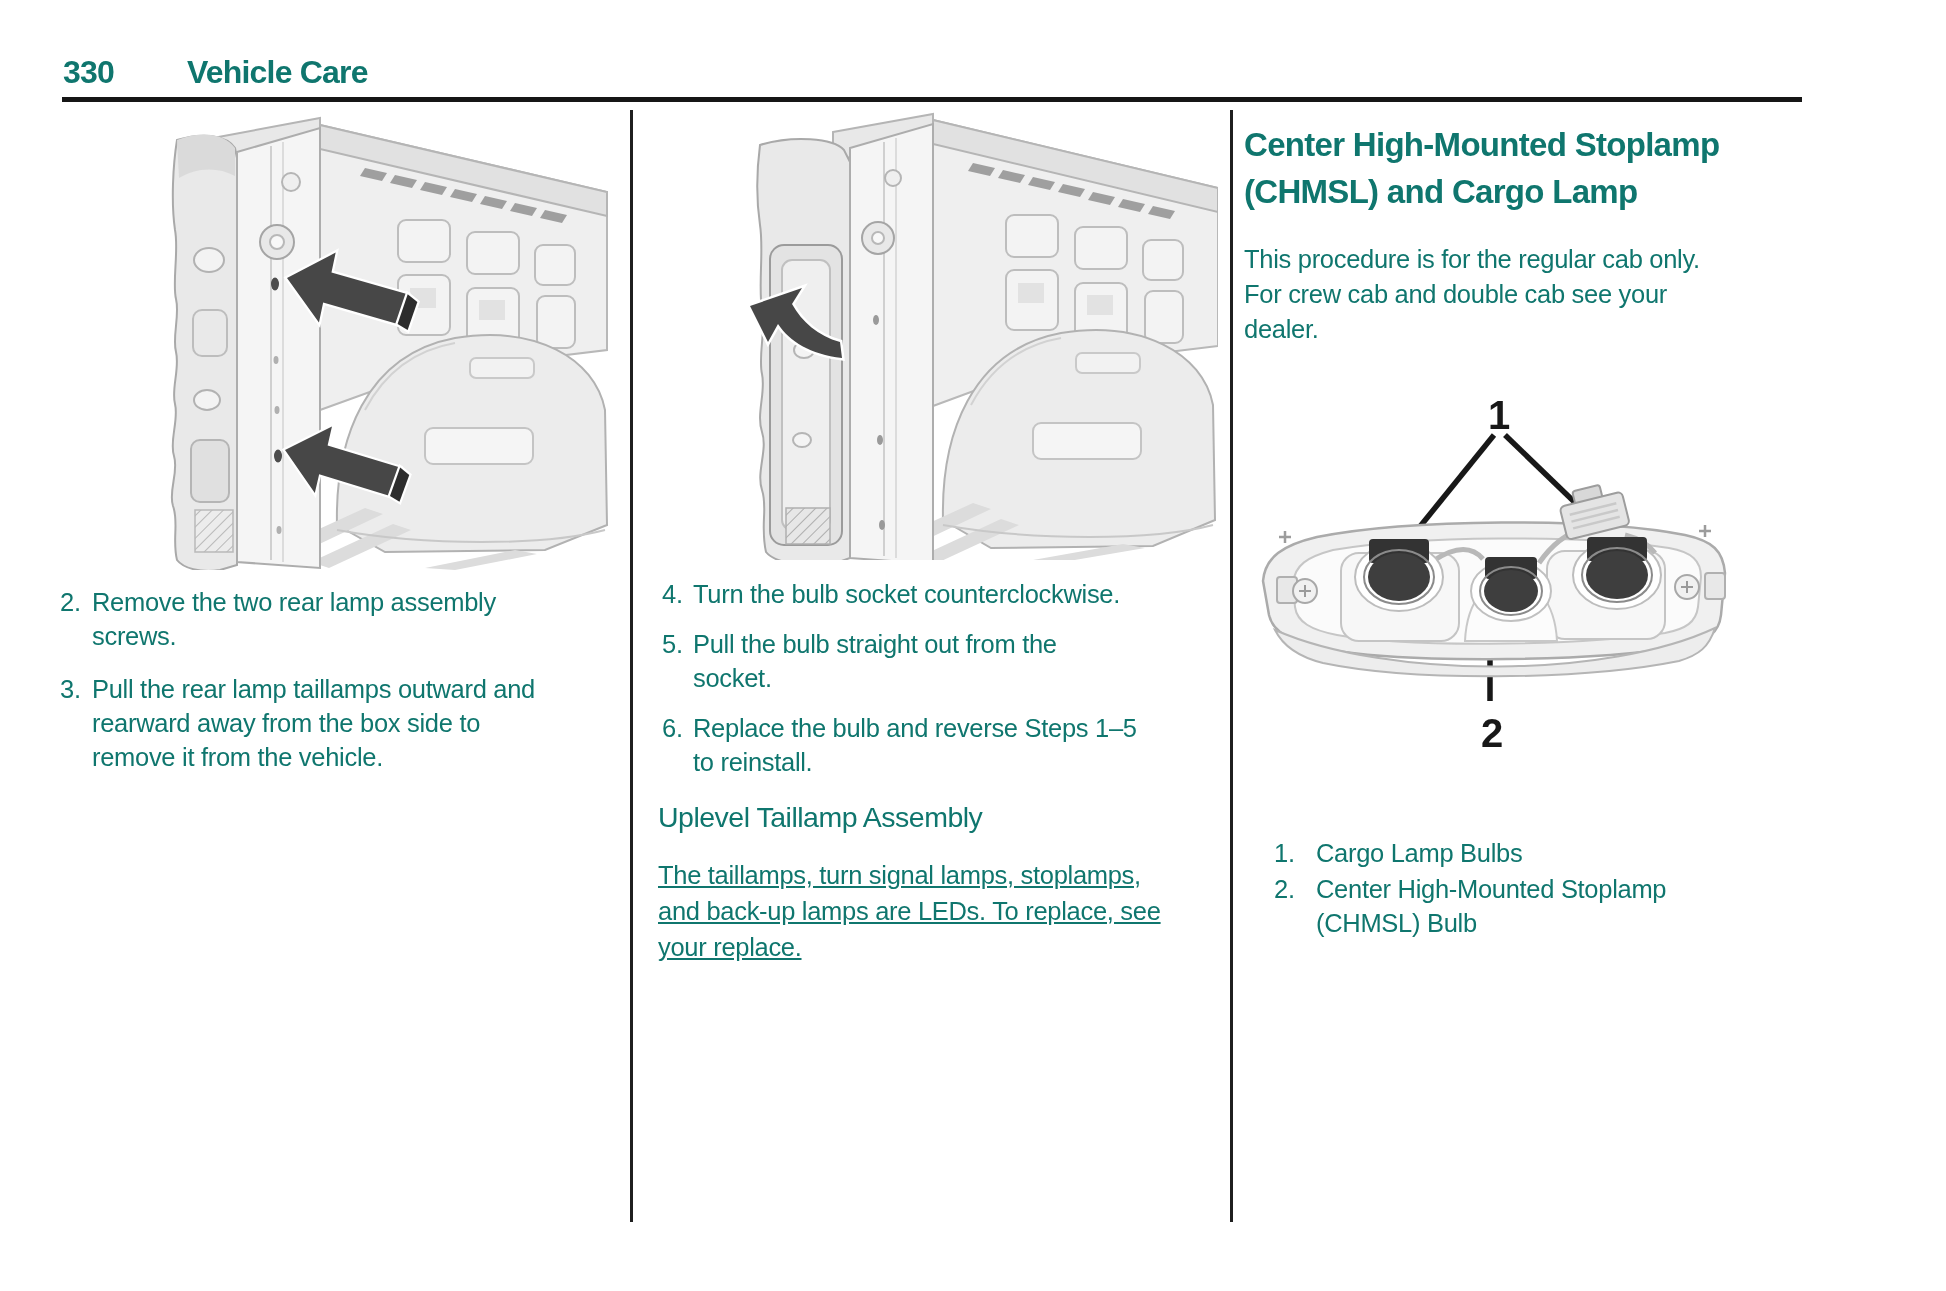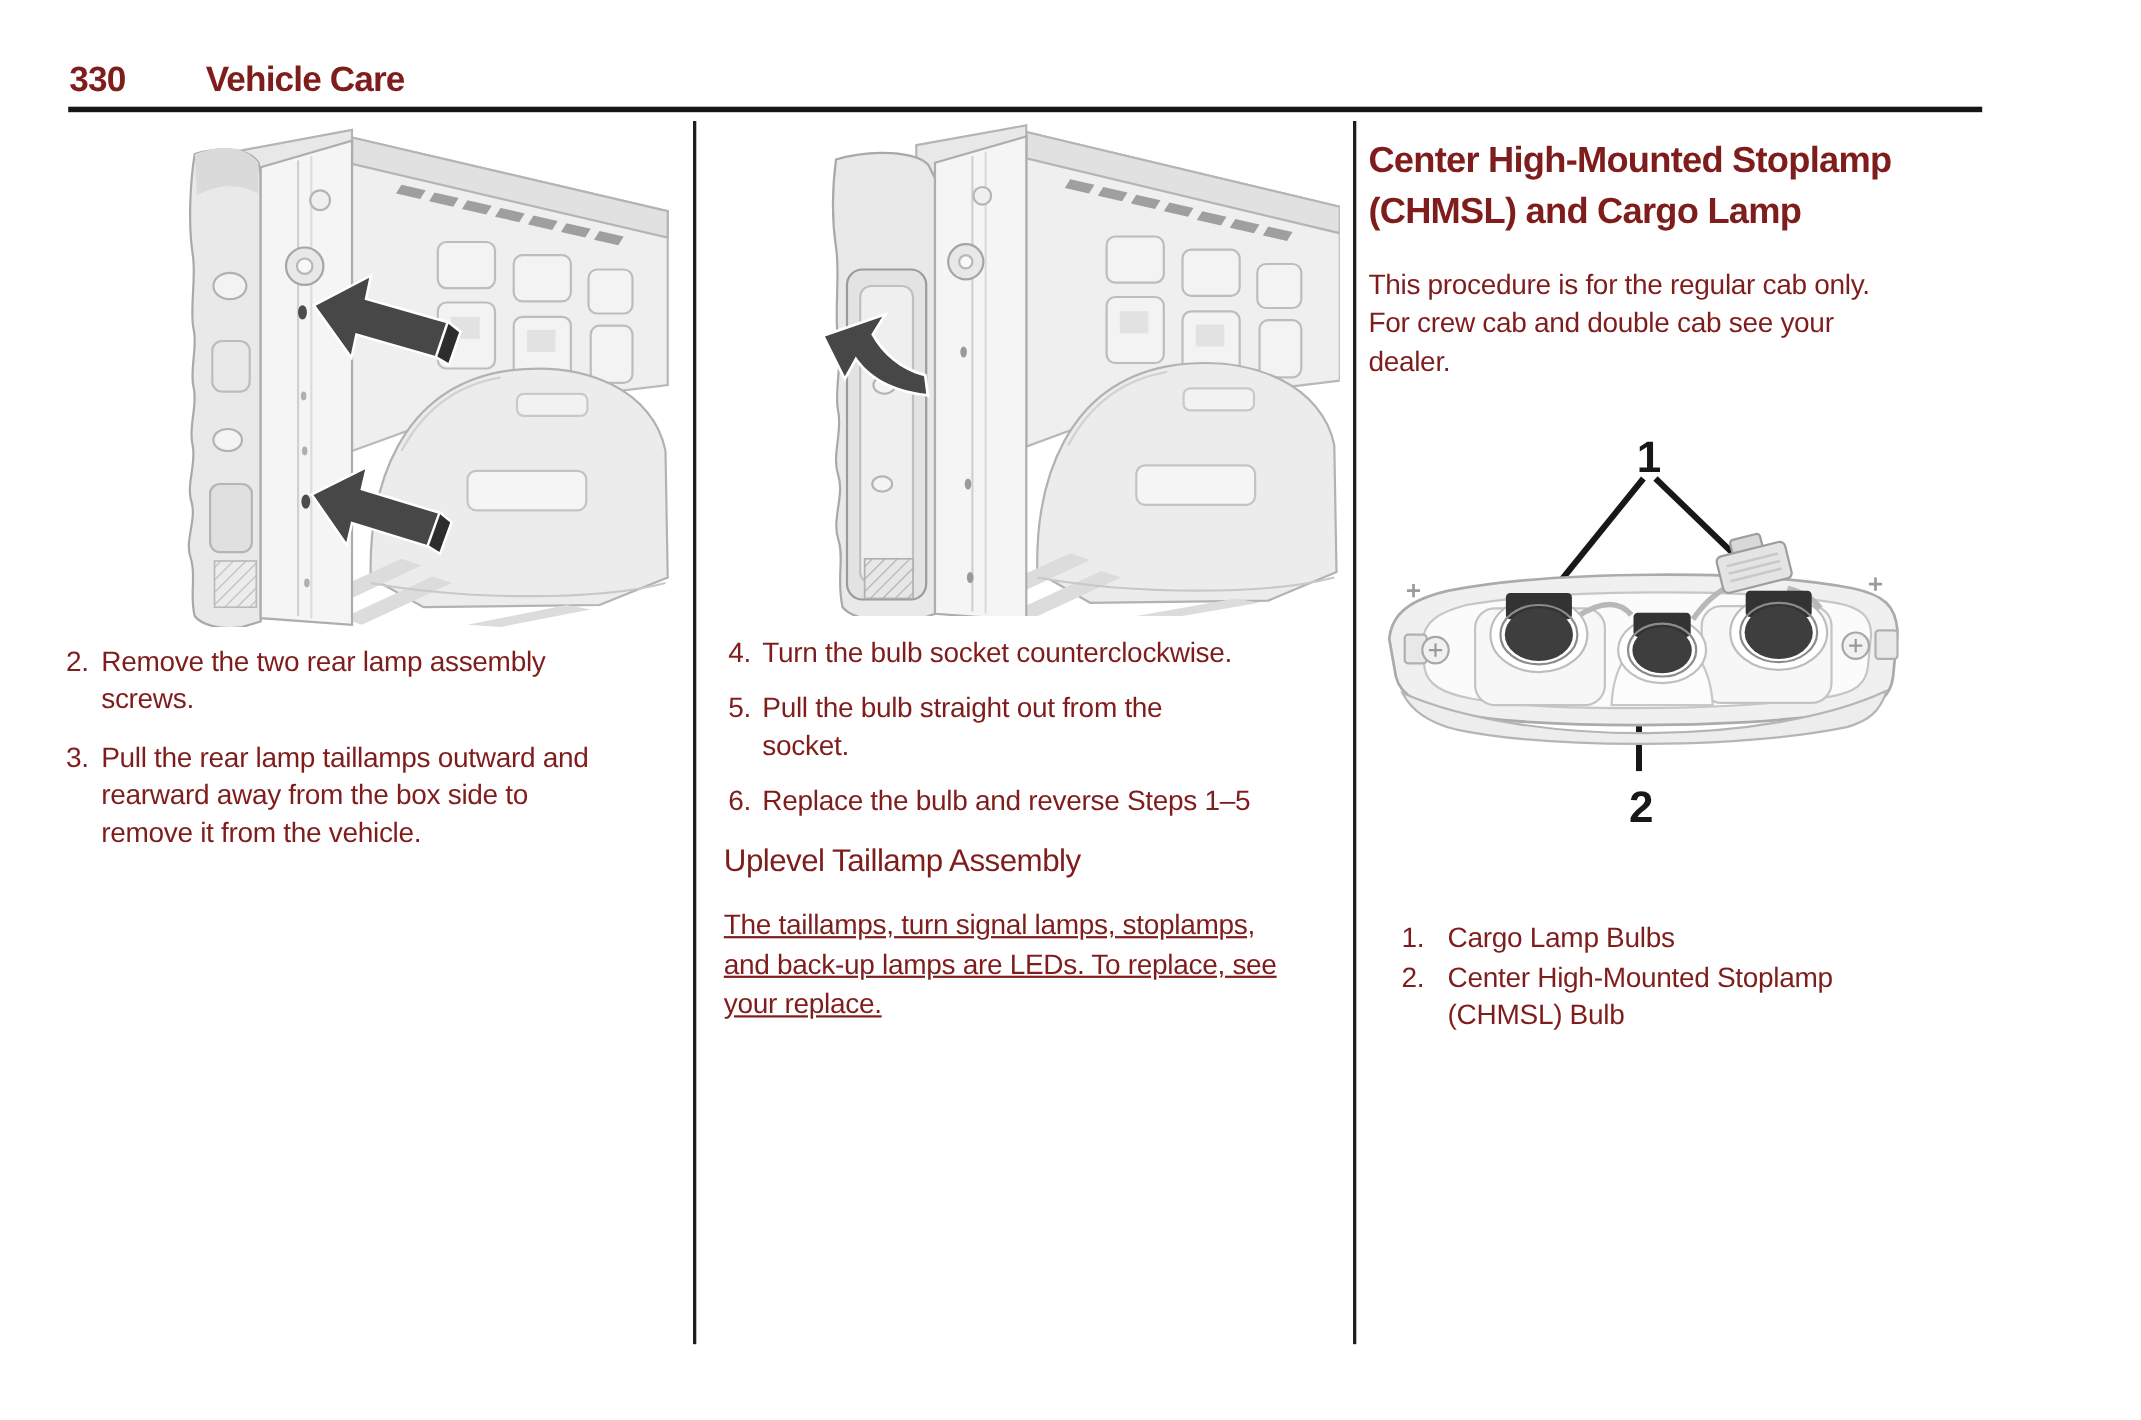--- a/index.html
+++ b/index.html
@@ -1,18 +1,18 @@
 <!DOCTYPE html>
 <html><head>
 <meta charset="utf-8">
 <style>
   html,body { margin:0; padding:0; background:#ffffff; }
   .page {
     position:relative; width:1946px; height:1291px; background:#ffffff;
-    font-family:"Liberation Sans", sans-serif; color:#7f1d1d; overflow:hidden;
+    font-family:"Liberation Sans", sans-serif; color:#0f766e; overflow:hidden;
   }
   
   .page-header { position:absolute; left:63px; top:54px; font-size:32px; font-weight:bold; letter-spacing:-0.8px; white-space:nowrap; }
   .page-header .page-num { display:inline-block; width:124px; }
   .header-rule { position:absolute; left:62px; top:97px; width:1740px; height:5px; background:#161616; }
   
   .vrule { position:absolute; top:110px; height:1112px; width:3px; background:#1f1f1f; }
   .vrule.r1 { left:630px; }
   .vrule.r2 { left:1230px; }
   
@@ -238,20 +238,21 @@
         <span class="num">5.</span>
         <span class="body">
           <div class="line">Pull the bulb straight out from the</div>
           <div class="line">socket.</div>
         </span>
       </li>
       <li>
         <span class="num">6.</span>
         <span class="body">
           <div class="line">Replace the bulb and reverse Steps 1–5</div>
+          <div class="line">to reinstall.</div>
         </span>
       </li>
     </ol>
     <h3 class="subheading">Uplevel Taillamp Assembly</h3>
     <div class="para txt">
       <div class="line">The taillamps, turn signal lamps, stoplamps,</div>
       <div class="line">and back-up lamps are LEDs. To replace, see</div>
       <div class="line">your replace.</div>
     </div>
   </section>

